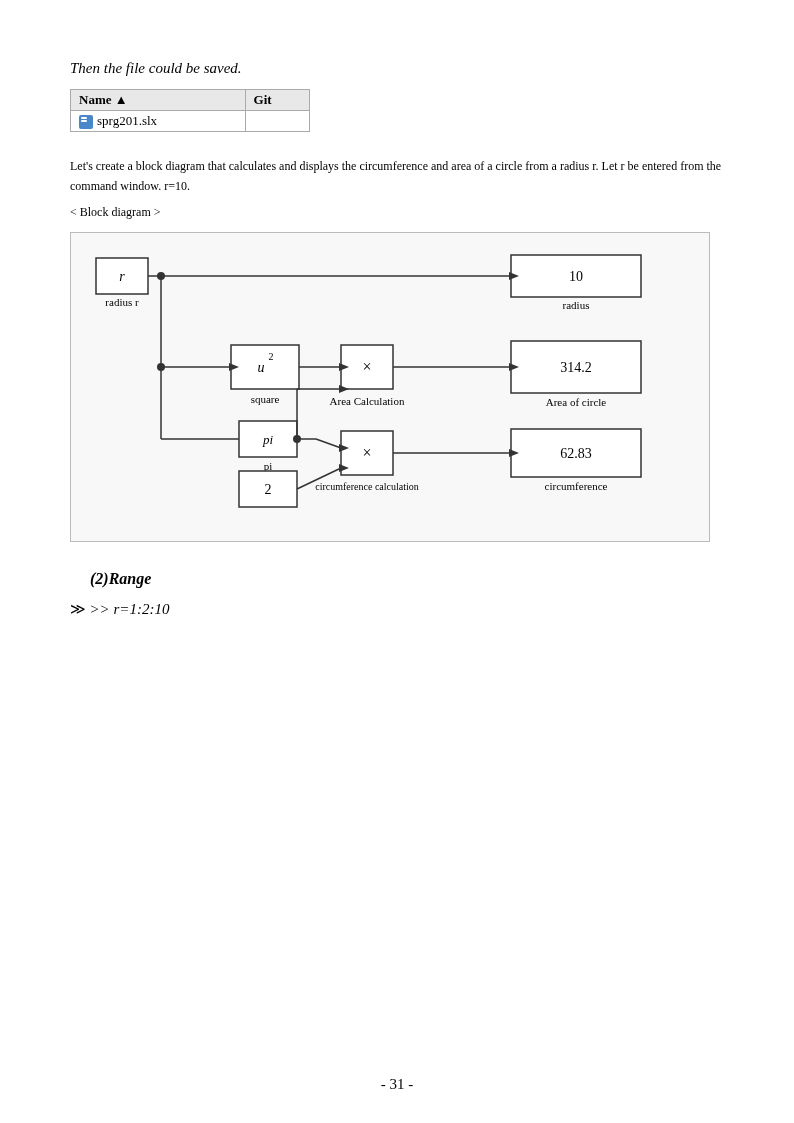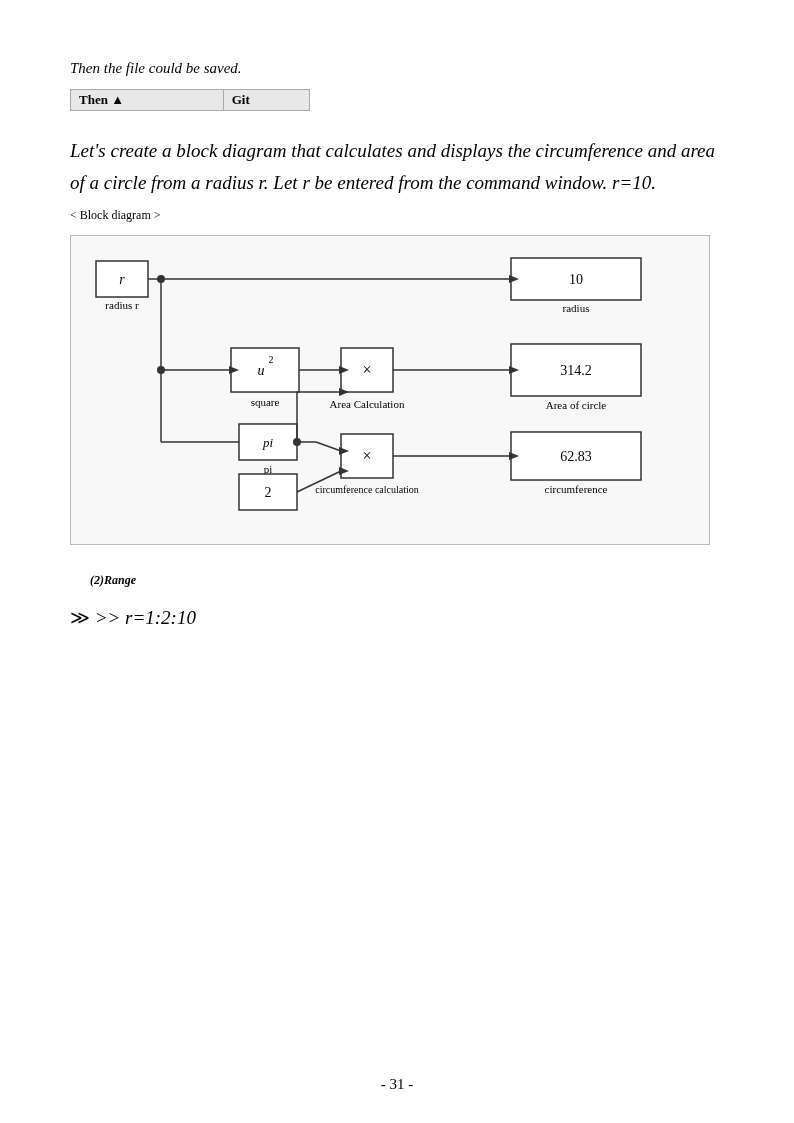--- a/index.html
+++ b/index.html
@@ -63,22 +63,21 @@
       position: absolute;
       top: 2px; left: 2px;
       width: 6px; height: 2px;
       background: #fff;
       border-radius: 1px;
       box-shadow: 0 3px 0 #fff;
     }
 
     
     .desc-text {
-      font-style: italic;
-      font-size: 19px;
+      font-size: 12px;
       margin-bottom: 8px;
       line-height: 1.7;
     }
 
     
     .block-heading {
       font-style: normal;
       font-weight: bold;
       font-size: 12px;
       margin-bottom: 12px;
@@ -87,34 +86,34 @@
       font-weight: normal;
     }
 
     
     .section-2 {
       margin-bottom: 16px;
     }
     .section-2-heading {
       font-weight: bold;
       font-style: italic;
-      font-size: 12px;
+      font-size: 16px;
       margin-bottom: 6px;
       margin-left: 20px;
     }
     .section-2-text {
       font-style: italic;
       font-size: 15px;
       line-height: 1.7;
       margin-left: 20px;
     }
     .code-line {
       font-style: italic;
-      font-size: 19px;
-      margin: 18px 0;
+      font-size: 15px;
+      margin: 12px 0;
     }
 
     
     .page-number {
       position: absolute;
       bottom: 30px;
       left: 0; right: 0;
       text-align: center;
       font-size: 15px;
     }
@@ -122,22 +121,28 @@
 </head>
 <body>
 
 <div class="page">
 
   <p class="intro-text">Then the file could be saved.</p>
 
   <table class="file-table">
     <tbody>
         <tr>
-      <th>Then ▲</th>
+      <th>Name ▲</th>
       <th>Git</th>
+    </tr>
+    <tr>
+      <td>
+        <span class="file-icon"></span><span>sprg201.slx</span>
+      </td>
+      <td></td>
     </tr>
   </tbody>
     </table>
 
   <p class="desc-text">Let's create a block diagram that calculates and displays the circumference and area of a circle from a radius r. Let r be entered from the command window. r=10.</p>
 
   <p class="block-heading">
     <span>&lt; Block diagram &gt;</span>
   </p>
 

